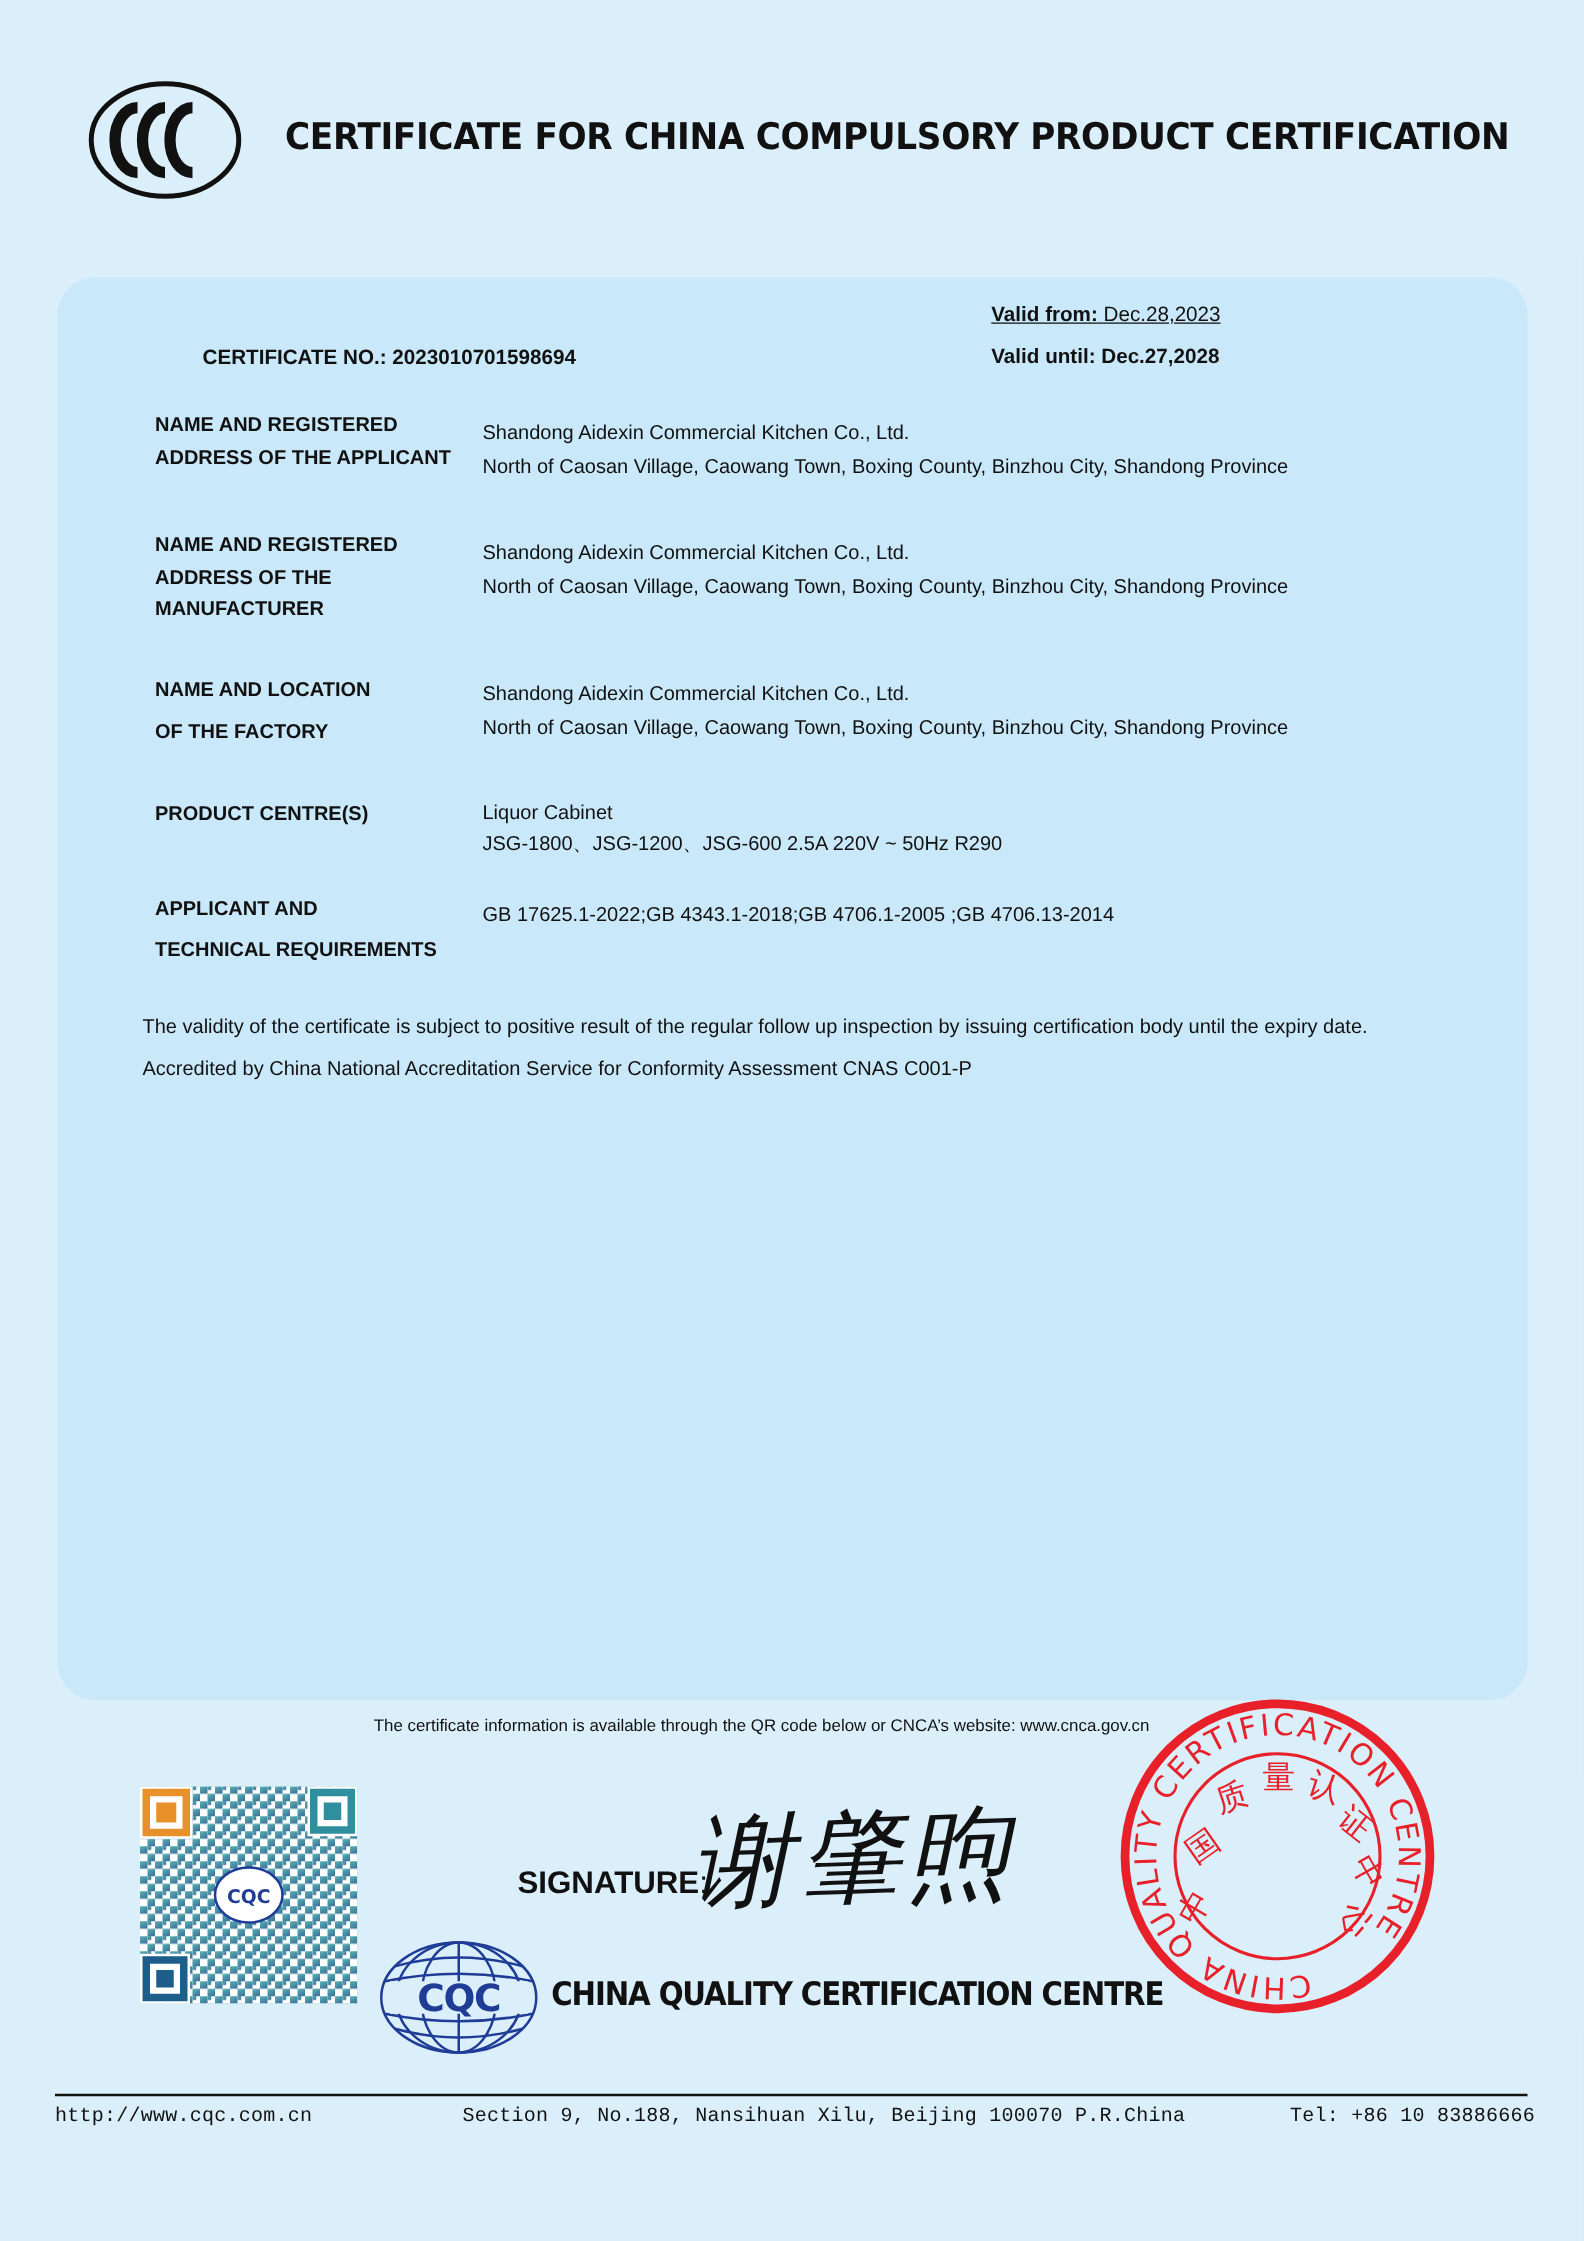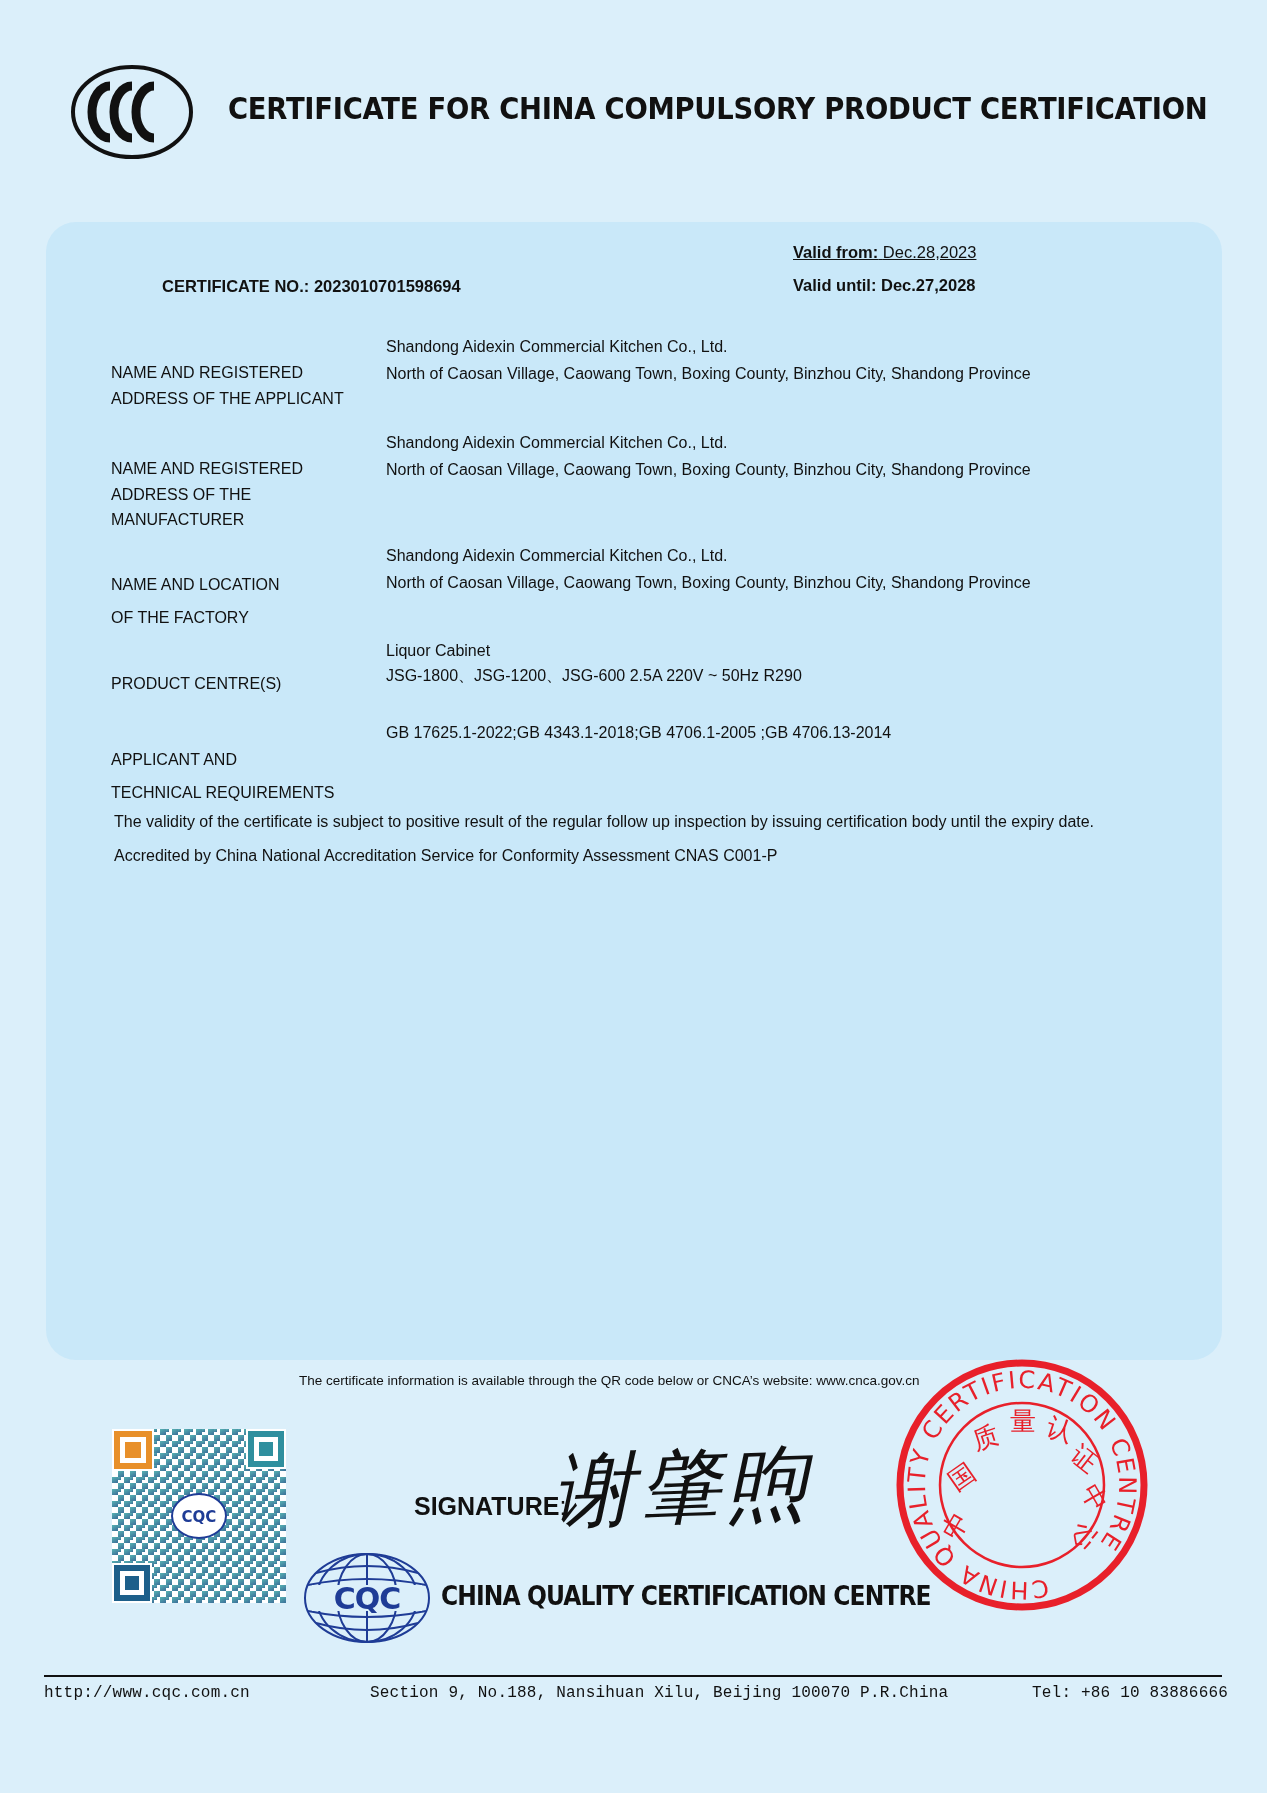--- a/index.html
+++ b/index.html
@@ -22,22 +22,22 @@
     .panel {
       position: absolute; left: 46px; top: 222px; width: 1176px; height: 1138px;
       background: #c9e8f9; border-radius: 30px;
     }
     .cert-no { position: absolute; left: 162px; top: 243px; font-weight: bold; font-size: 16.5px; margin-top: 34px; }
     .valid { position: absolute; left: 793px; font-size: 16.5px; }
     .valid b { font-weight: bold; }
     .valid-from { top: 243px; text-decoration: underline; }
     .valid-until { top: 276px; font-weight: bold; }
     .row-label {
-      position: absolute; left: 111px; font-weight: normal; font-size: 16px;
-      line-height: 25.5px; white-space: nowrap; margin-top: 32px;
+      position: absolute; left: 124px; font-weight: bold; font-size: 16px;
+      line-height: 25.5px; white-space: nowrap;
     }
     .row-value {
       position: absolute; left: 386px; font-size: 16px; line-height: 27px; white-space: nowrap;
     }
     .statement {
       position: absolute; left: 114px; top: 805px; width: 1050px;
       font-size: 16px; line-height: 34px; text-align: justify;
     }
     .statement p { margin: 0; }
     .info-line {

